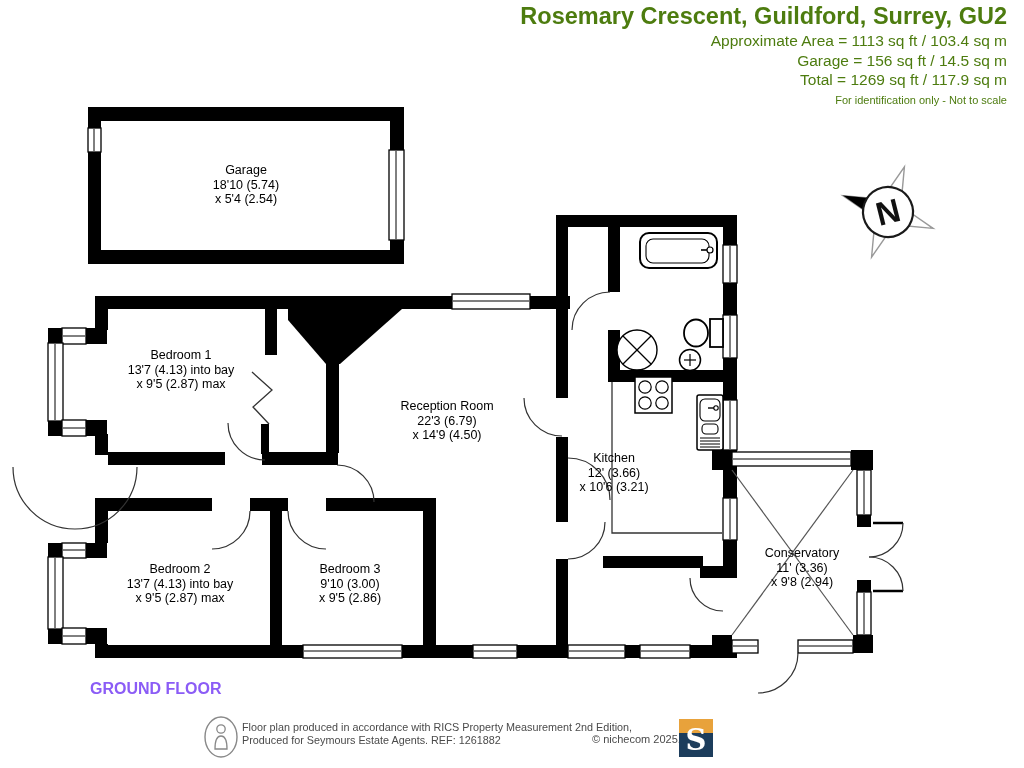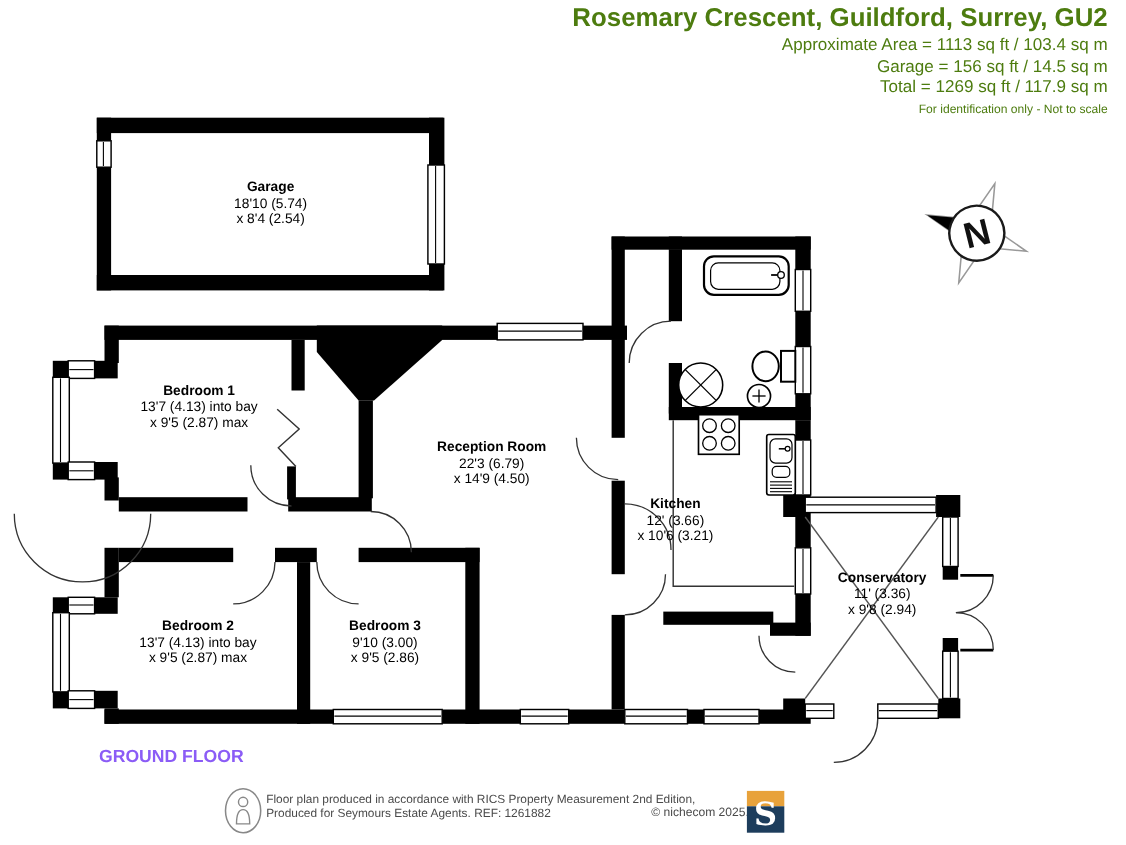--- a/index.html
+++ b/index.html
@@ -5,21 +5,21 @@
   html,body{margin:0;padding:0;}
   body{width:1024px;height:768px;position:relative;background:#ffffff;
        font-family:"Liberation Sans",sans-serif;overflow:hidden;}
   #plan-svg{position:absolute;left:0;top:0;}
   .hdr{position:absolute;right:17px;top:2px;text-align:right;color:#4d7c0f;}
   .hdr .t{font-size:23.5px;font-weight:bold;line-height:29px;}
   .hdr .a{font-size:15.5px;line-height:19.5px;}
   .hdr .d{font-size:11px;margin-top:4px;}
   .room-label{position:absolute;transform:translateX(-50%);text-align:center;
       font-size:12.5px;line-height:14.5px;color:#000;white-space:nowrap;}
-  .room-label .rn{font-weight:bold;}
+  .room-label .rn{font-weight:normal;}
   .gf{position:absolute;left:90px;top:680px;font-size:16px;font-weight:bold;color:#8b5cf6;}
   .ftxt{position:absolute;left:242px;top:721px;font-size:10.8px;line-height:12.9px;color:#4a4a4a;}
   .fcopy{position:absolute;left:592px;top:733px;font-size:11px;color:#4a4a4a;}
   .slogo{position:absolute;left:679px;top:719px;width:34px;height:38px;}
   .slogo .band-gold{height:14px;}
   .slogo .band-navy{height:24px;}
   .slogo .s{position:absolute;left:0;top:0;width:100%;height:100%;color:#fff;
       font-family:"DejaVu Serif",serif;font-weight:bold;font-size:29px;
       text-align:center;line-height:42px;}
   svg .w{fill:#000;stroke:none;}
@@ -236,21 +236,21 @@
   <div class="t">Rosemary Crescent, Guildford, Surrey, GU2</div>
   <div class="a">Approximate Area = 1113 sq ft / 103.4 sq m</div>
   <div class="a">Garage = 156 sq ft / 14.5 sq m</div>
   <div class="a">Total = 1269 sq ft / 117.9 sq m</div>
   <div class="d">For identification only - Not to scale</div>
 </div>
 
 <div class="room-label" style="left:246px;top:163px">
   <div class="rn">Garage</div>
   <div class="rd">18'10 (5.74)</div>
-  <div class="rd">x 8'4 (2.54)</div>
+  <div class="rd">x 5'4 (2.54)</div>
 </div>
 <div class="room-label" style="left:181px;top:348px">
   <div class="rn">Bedroom 1</div>
   <div class="rd">13'7 (4.13) into bay</div>
   <div class="rd">x 9'5 (2.87) max</div>
 </div>
 <div class="room-label" style="left:447px;top:399px">
   <div class="rn">Reception Room</div>
   <div class="rd">22'3 (6.79)</div>
   <div class="rd">x 14'9 (4.50)</div>
@@ -263,21 +263,21 @@
 <div class="room-label" style="left:180px;top:562px">
   <div class="rn">Bedroom 2</div>
   <div class="rd">13'7 (4.13) into bay</div>
   <div class="rd">x 9'5 (2.87) max</div>
 </div>
 <div class="room-label" style="left:350px;top:562px">
   <div class="rn">Bedroom 3</div>
   <div class="rd">9'10 (3.00)</div>
   <div class="rd">x 9'5 (2.86)</div>
 </div>
-<div class="room-label" style="left:802px;top:518px">
+<div class="room-label" style="left:802px;top:546px">
   <div class="rn">Conservatory</div>
   <div class="rd">11' (3.36)</div>
   <div class="rd">x 9'8 (2.94)</div>
 </div>
 
 <div class="gf">GROUND FLOOR</div>
 
 <div class="ftxt">
   <div>Floor plan produced in accordance with RICS Property Measurement 2nd Edition,</div>
   <div>Produced for Seymours Estate Agents.   REF: 1261882</div>

